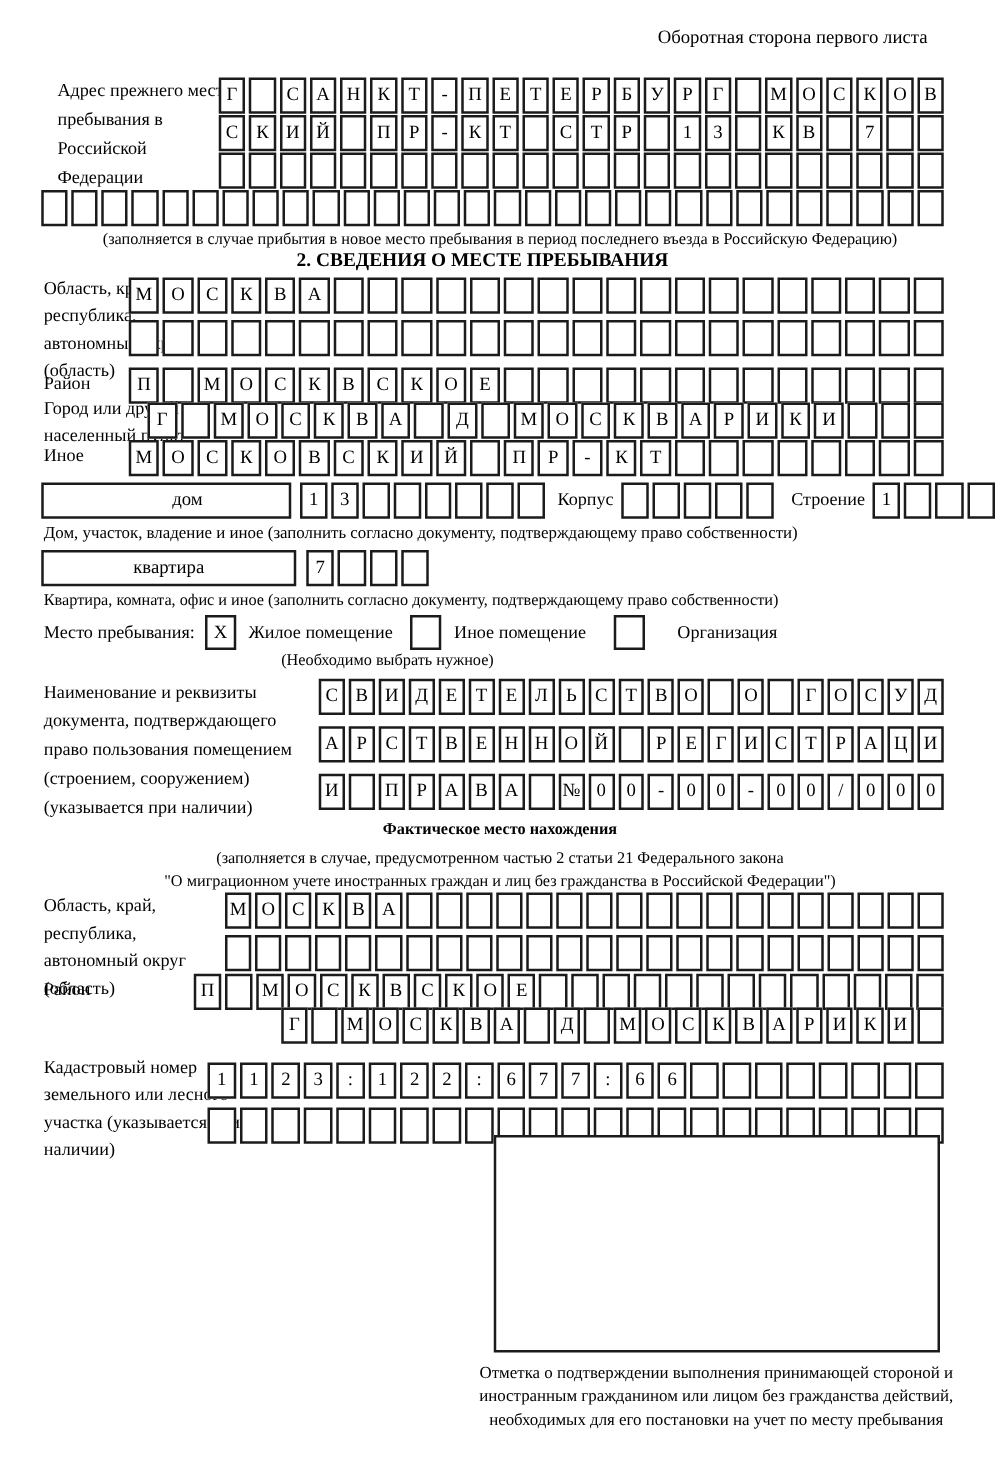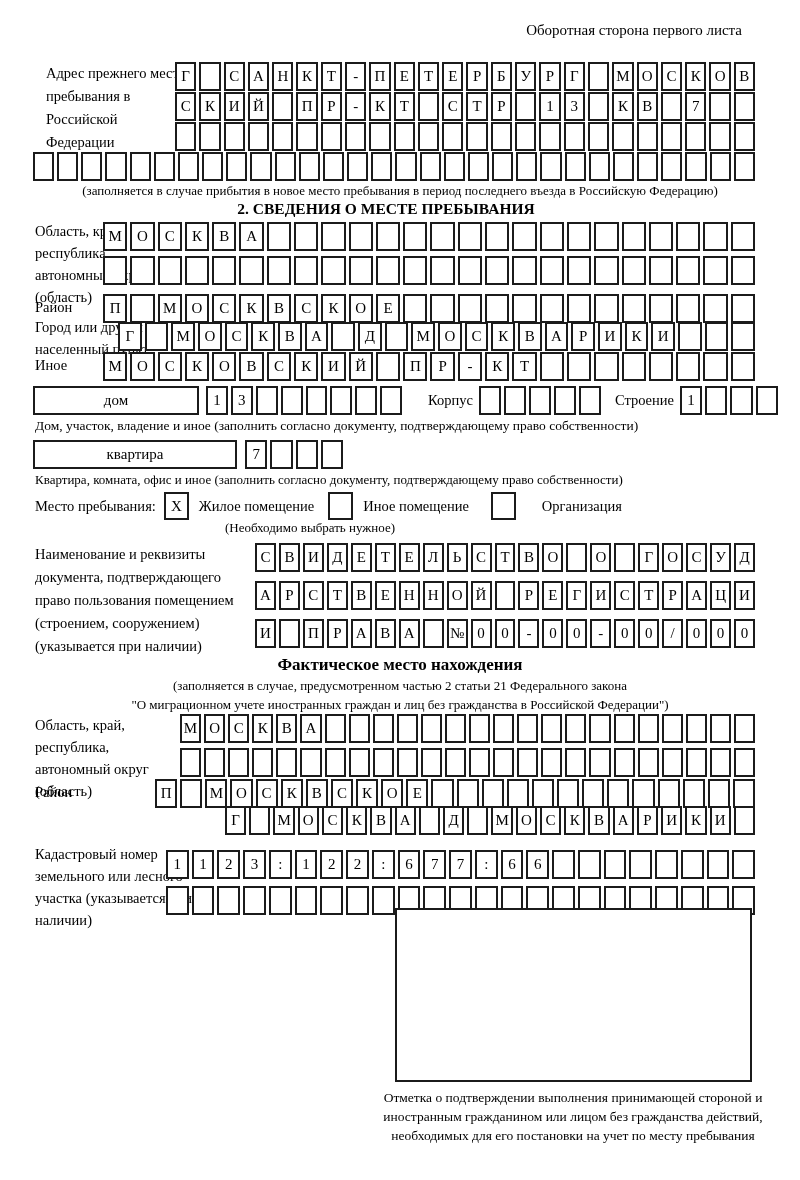--- a/index.html
+++ b/index.html
@@ -283,32 +283,32 @@
       <div class="cell"></div>
       <div class="cell"></div>
       <div class="cell"></div>
       <div class="cell"></div>
       <div class="cell"></div>
       <div class="cell"></div>
       <div class="cell"></div>
     </div>
 
   <div class="abs inlinerow" style="top:386px; left:33px; width:722px;">
-    <div class="labelbox" style="width:162px; flex:none;">дом</div>
+    <div class="labelbox" style="width:162px; flex:none;padding-left:34px;">дом</div>
     <div class="cellrow" style="width: 196px; margin-left: 7px; flex: 0 0 auto; grid-template-columns: repeat(8, 1fr);">
         <div class="cell">1</div>
         <div class="cell">3</div>
         <div class="cell"></div>
         <div class="cell"></div>
         <div class="cell"></div>
         <div class="cell"></div>
         <div class="cell"></div>
         <div class="cell"></div>
       </div>
-    <div class="lbl" style="margin-left:26px; flex:none;">Корпус</div>
+    <div class="lbl" style="margin-left:10px; flex:none;">Корпус</div>
     <div class="cellrow" style="width: 122px; margin-left: 6px; flex: 0 0 auto; grid-template-columns: repeat(5, 1fr);">
         <div class="cell"></div>
         <div class="cell"></div>
         <div class="cell"></div>
         <div class="cell"></div>
         <div class="cell"></div>
       </div>
     <div class="lbl" style="margin-left:14px; flex:none;">Строение</div>
     <div class="cellrow" style="width: 98px; margin-left: 6px; flex: 0 0 auto; grid-template-columns: repeat(4, 1fr);">
         <div class="cell">1</div>
@@ -405,21 +405,21 @@
       <div class="cell">0</div>
       <div class="cell">-</div>
       <div class="cell">0</div>
       <div class="cell">0</div>
       <div class="cell">/</div>
       <div class="cell">0</div>
       <div class="cell">0</div>
       <div class="cell">0</div>
     </div>
 
-  <div class="abs title" style="top:655px; left:0; width:800px; font-size:17px;text-align:center;">Фактическое место нахождения</div>
+  <div class="abs title" style="top:655px; left:0; width:800px; font-size:13px;text-align:center;">Фактическое место нахождения</div>
   <div class="abs note" style="top:678px; left:0; width:800px;">(заполняется в случае, предусмотренном частью 2 статьи 21 Федерального закона</div>
   <div class="abs note" style="top:697px; left:0; width:800px;">"О миграционном учете иностранных граждан и лиц без гражданства в Российской Федерации")</div>
 
   <div class="abs lbl" style="top:714px; left:35px; width:150px; line-height:22px;">Область, край, республика, автономный округ (область)</div>
   <div class="abs cellrow" style="top: 714px; left: 180px; width: 575px; grid-template-columns: repeat(24, 1fr);">
       <div class="cell">М</div>
       <div class="cell">О</div>
       <div class="cell">С</div>
       <div class="cell">К</div>
       <div class="cell">В</div>

